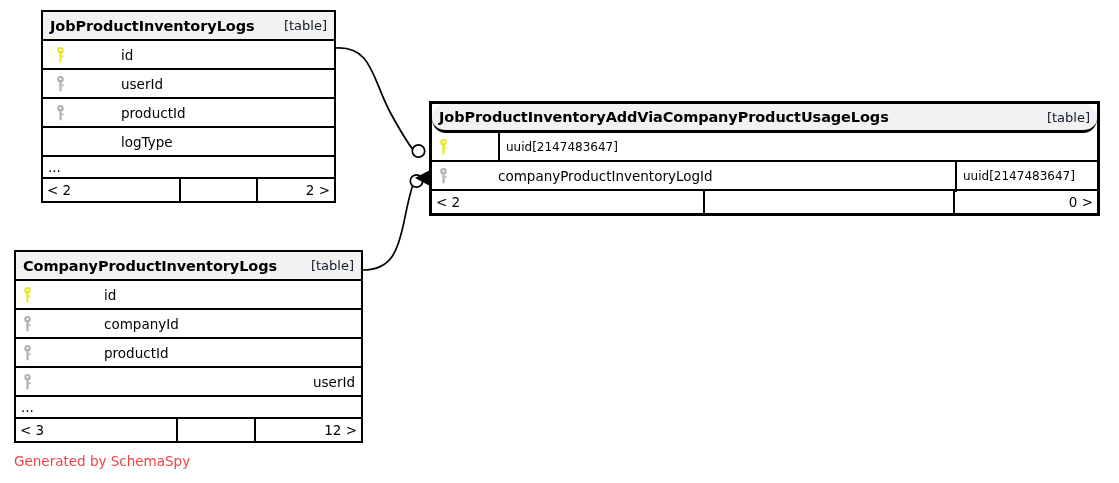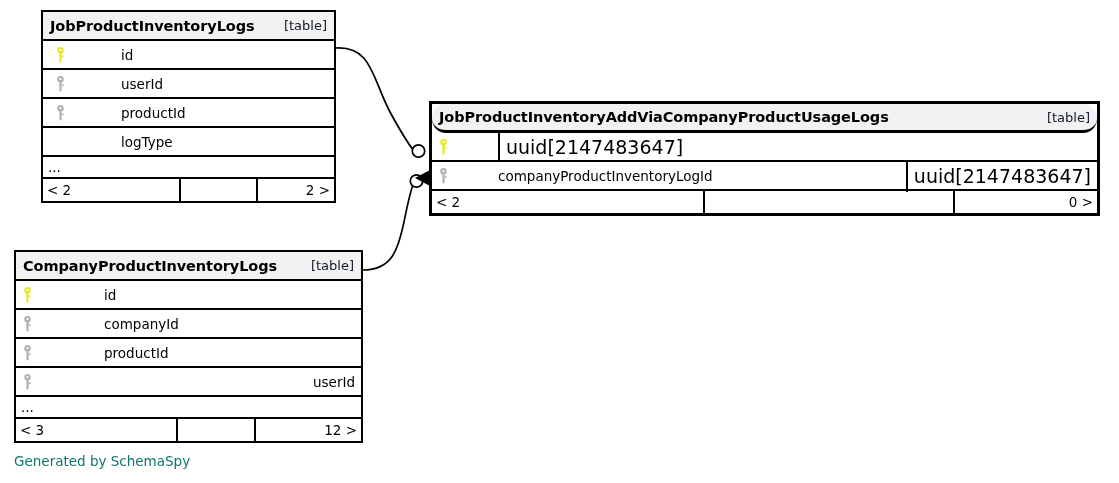--- a/index.html
+++ b/index.html
@@ -101,21 +101,21 @@
   }
   .col-type {
     flex: 0 0 auto;
     box-sizing: border-box;
     border-left: 2px solid #000000;
     height: 100%;
     display: flex;
     align-items: center;
     padding: 16px 6px;
     white-space: nowrap;
-    font-size: 19px;
+    font-size: 12px;
   }
   
   .tbl-ellipsis {
     box-sizing: border-box;
     height: 22px;
     display: flex;
     align-items: center;
     padding-left: 5px;
     border-bottom: 2px solid #000000;
     font-size: 13.5px;
@@ -151,21 +151,21 @@
   .key-icon {
     display: block;
     width: 9px;
     height: 16px;
   }
   
   #credit {
     position: absolute;
     z-index: 3;
     font-size: 13.5px;
-    color: #0f766e;
+    color: #ef4444;
     white-space: nowrap;
   }
 </style>
 </head>
 <body>
 
 <div id="canvas">
 
   <svg id="connectors" viewBox="0 0 1119 483" width="1119" height="483">
 

